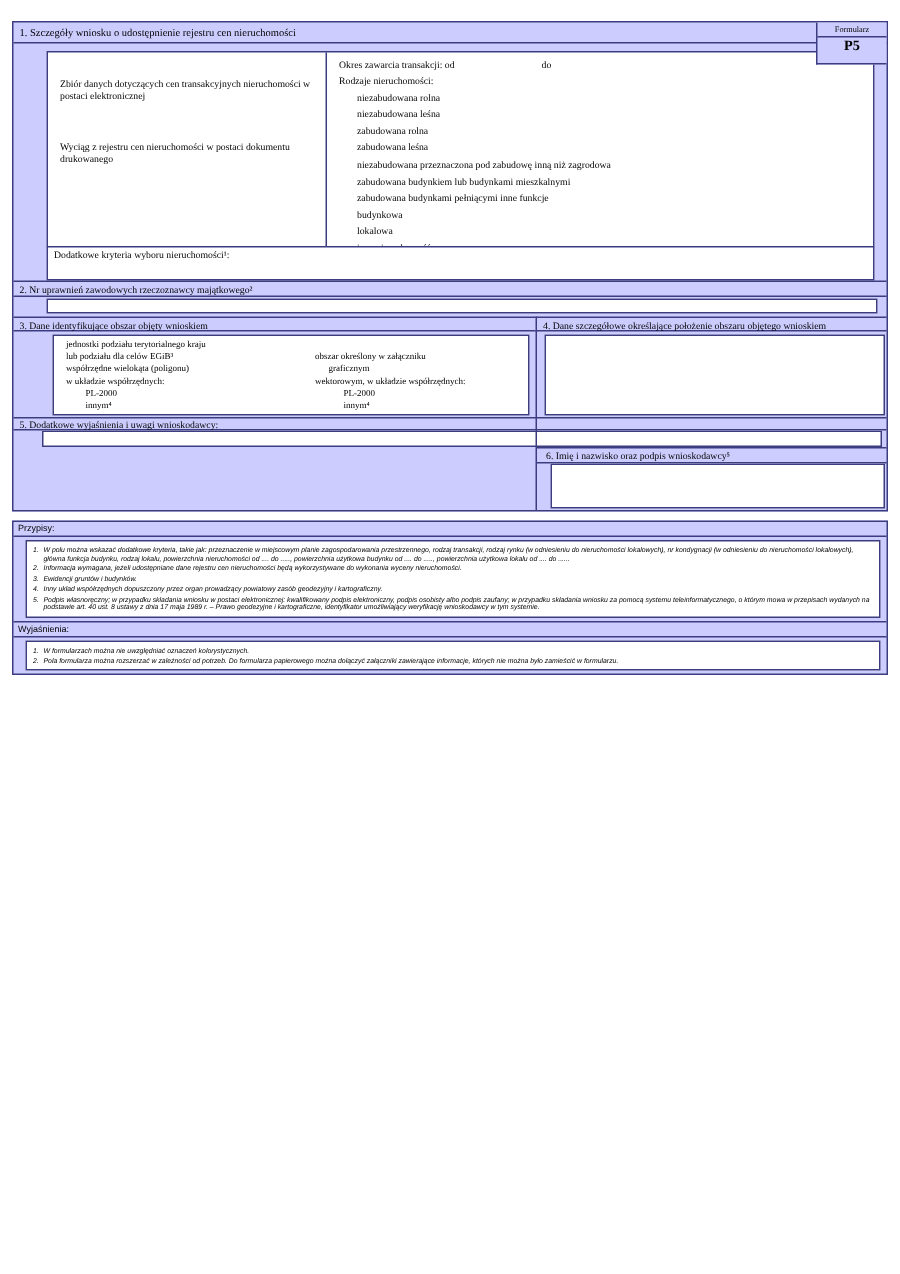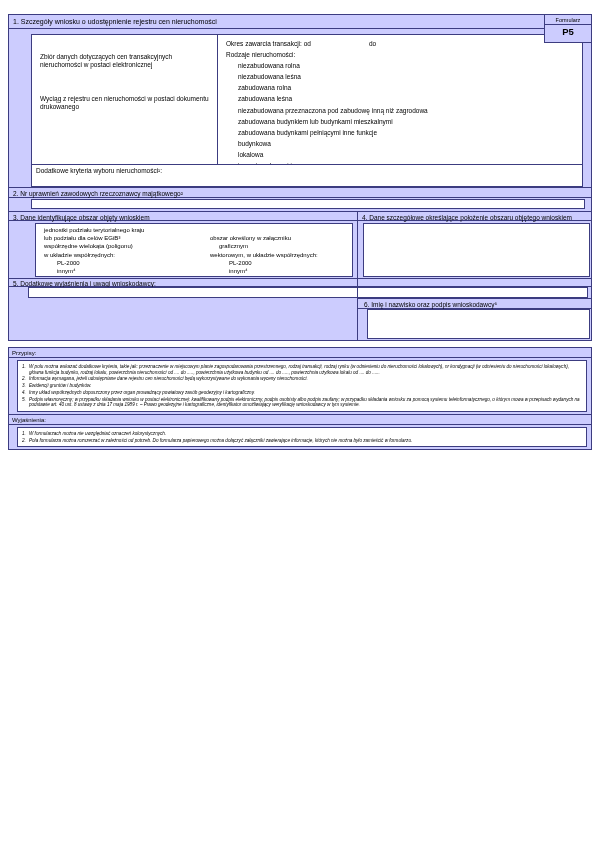--- a/index.html
+++ b/index.html
@@ -6,21 +6,21 @@
     --bc:#3c3c80;          
     --lav:#ccccfe;         
   }
   *{margin:0;padding:0;box-sizing:border-box;}
   html,body{background:#fff;}
   body{font-family:"Liberation Sans","DejaVu Sans",sans-serif;color:#000;}
   .page{position:relative;width:600px;height:849px;background:#fff;overflow:hidden;}
 
   
   .form-main{position:absolute;left:8px;top:14px;width:584px;height:327px;
-             background:var(--lav);border:1.5px solid var(--bc);}
+             background:var(--lav);border:1.5px solid var(--bc);font-family:Liberation Serif, serif;}
   .s1-header{position:absolute;top:0;left:0;right:0;height:14px;
              border-bottom:1px solid var(--bc);font-size:7px;padding:3px 0 0 4px;}
   .p5-box{position:absolute;top:0;right:0;width:47px;height:28px;background:var(--lav);
           border-left:1px solid var(--bc);border-bottom:1px solid var(--bc);
           text-align:center;z-index:3;}
   .p5-label{font-size:5.5px;padding:2px 0 1px;border-bottom:1px solid var(--bc);}
   .p5-code{font-size:9.5px;font-weight:bold;padding-top:1px;}
 
   .s1-content{position:absolute;left:22px;top:19px;width:552px;height:131px;
               background:#fff;border:1px solid var(--bc);display:flex;}

